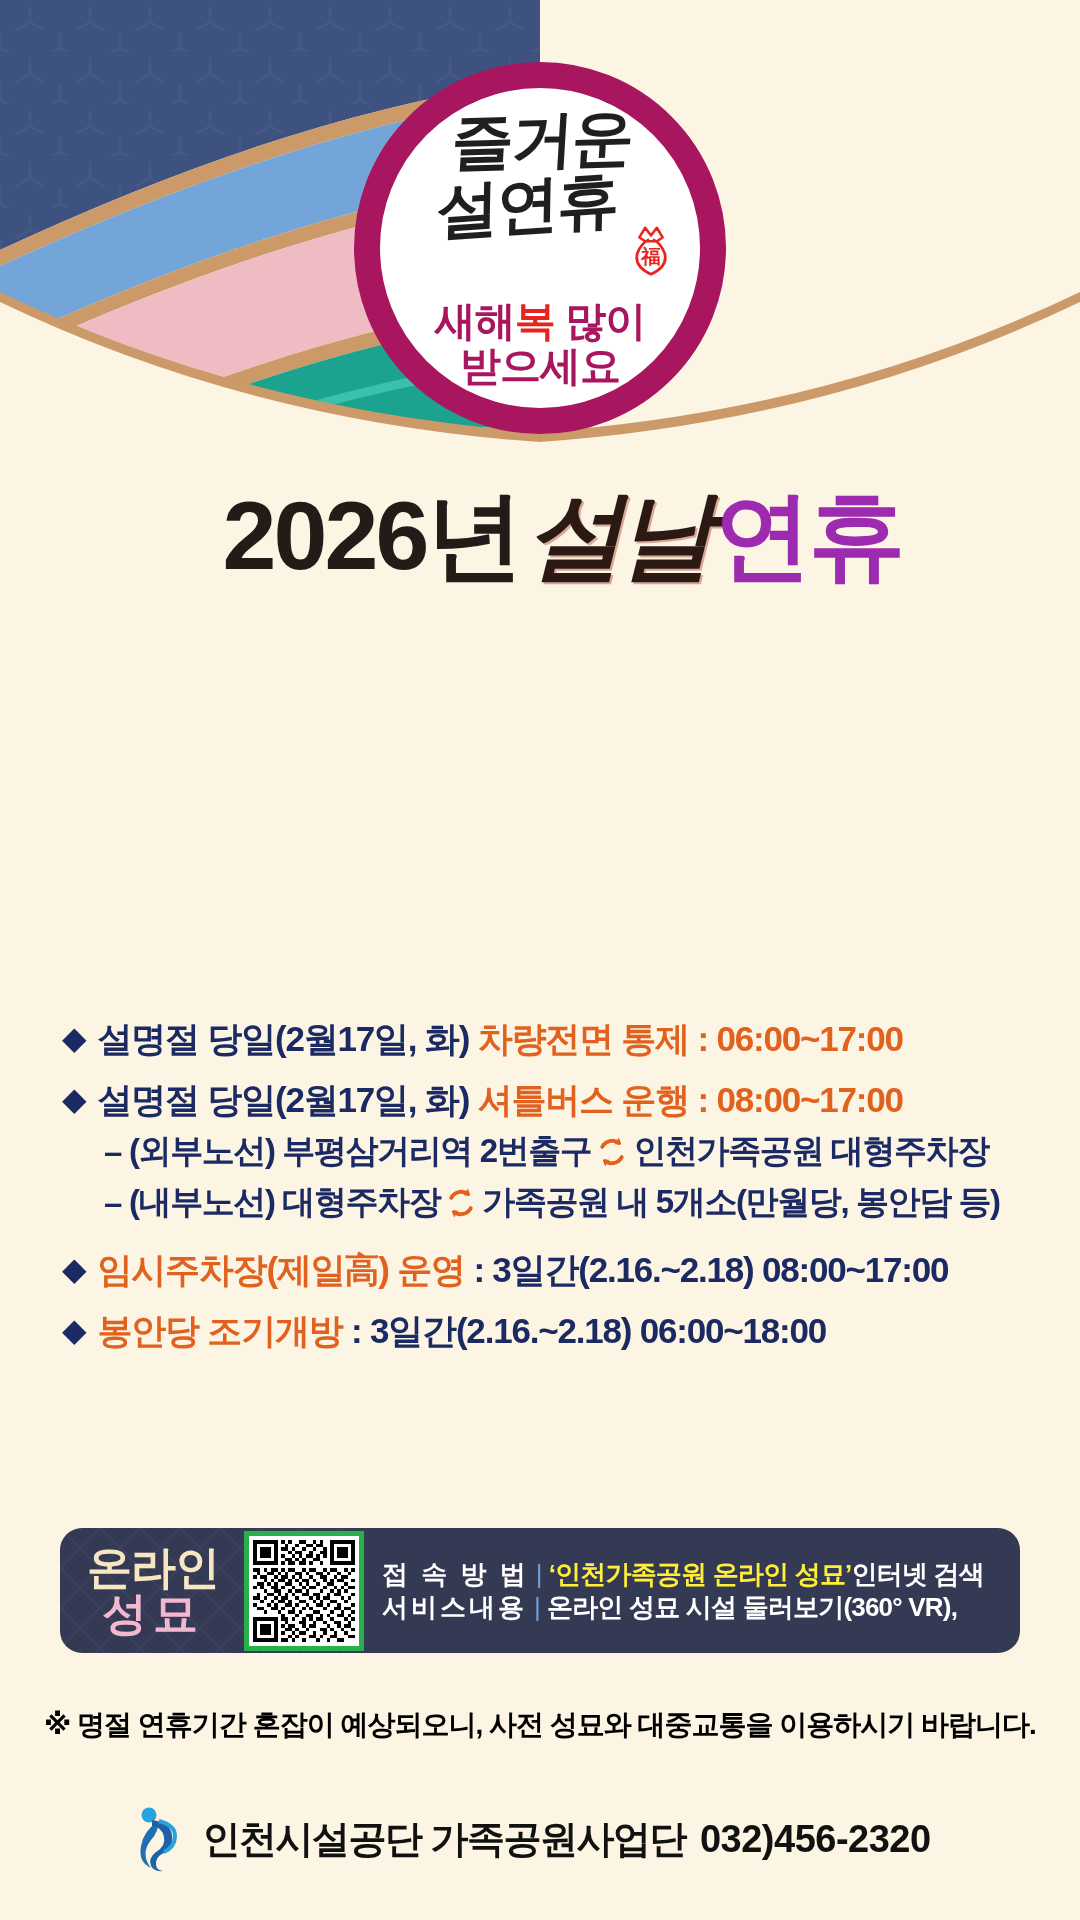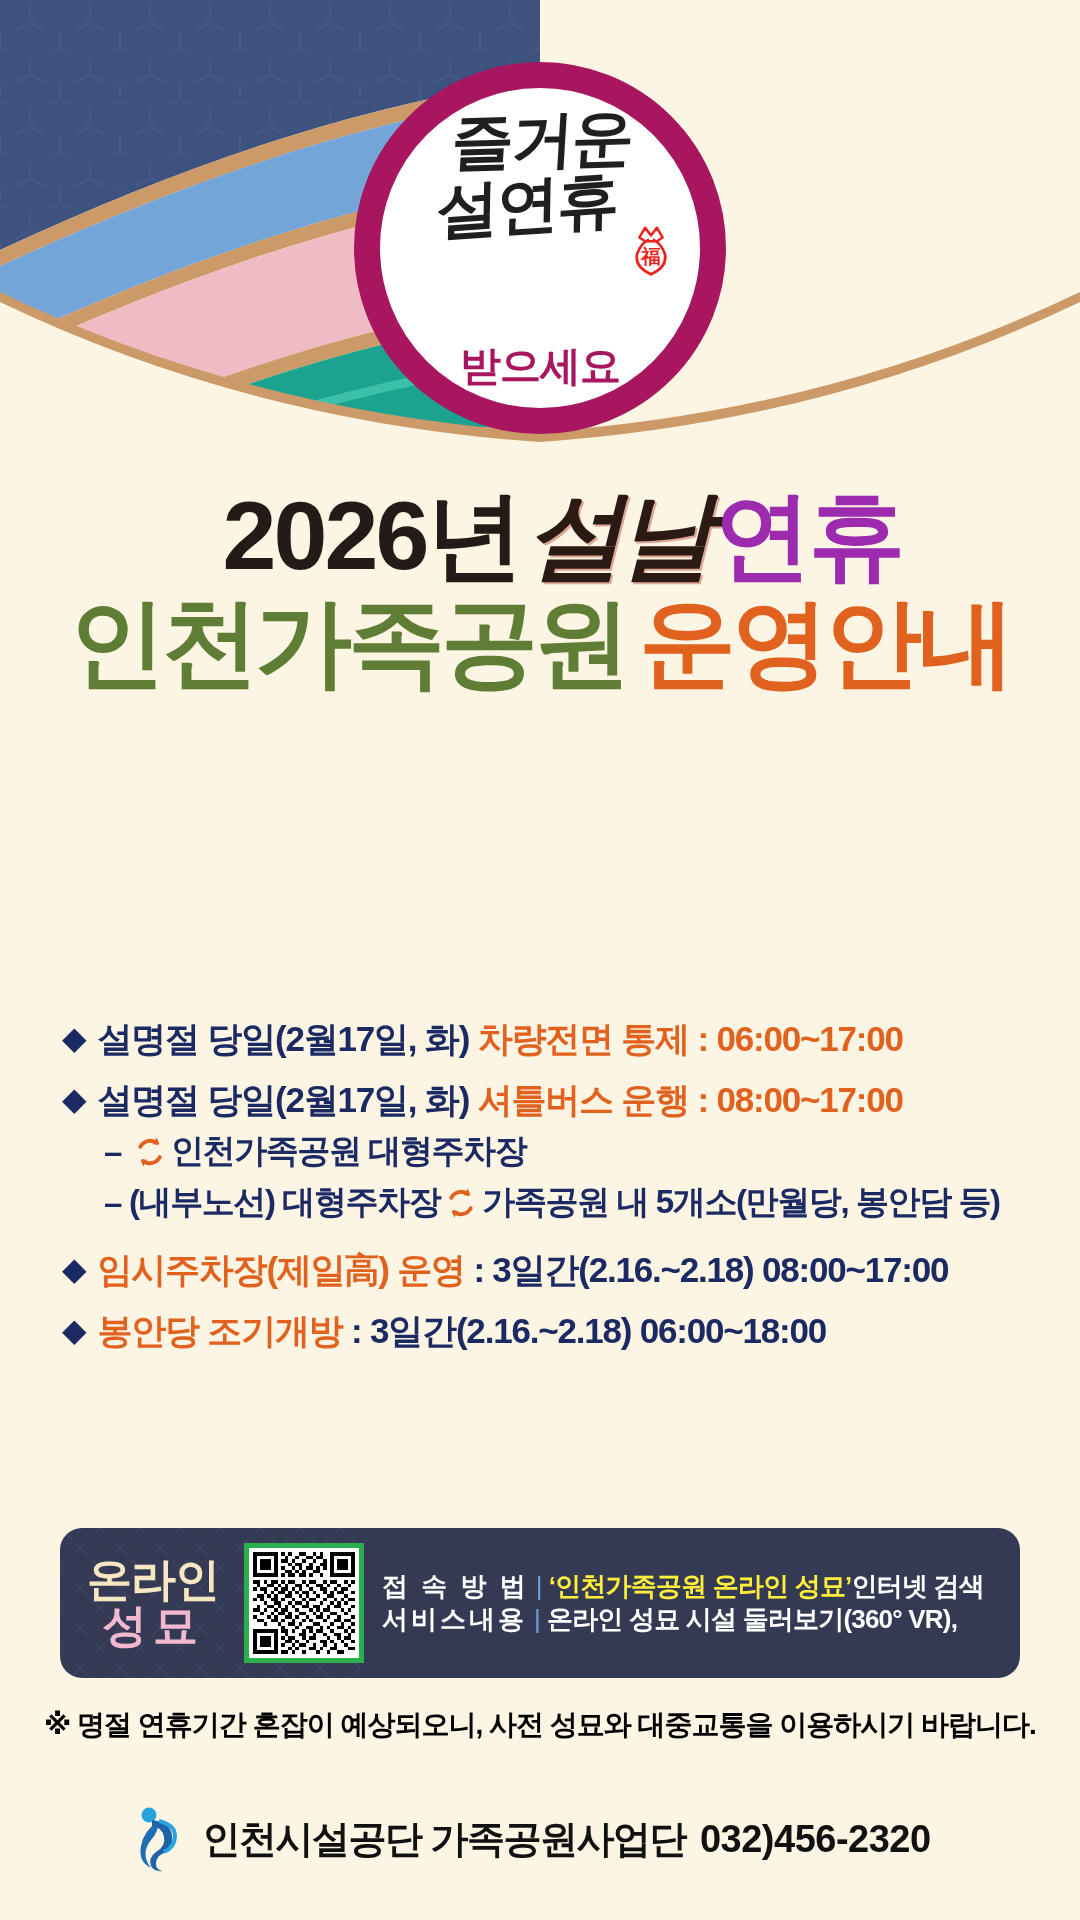--- a/index.html
+++ b/index.html
@@ -170,21 +170,21 @@
     vertical-align: middle;
     flex: 0 0 auto;
   }
 
   
   .online-panel {
     position: absolute;
     left: 60px;
     right: 60px;
     top: 1528px;
-    height: 150px;
+    height: 125px;
     background: #343a53;
     border-radius: 22px;
     display: flex;
     align-items: center;
     overflow: hidden;
     z-index: 4;
   }
   .panel-pattern {
     position: absolute;
     left: 0; top: 0; right: 0; bottom: 0;
@@ -329,31 +329,31 @@
       <div class="seal-brush">
         <span>즐거운</span>
         <span class="l2">설연휴</span>
       </div>
       <svg class="fu-stamp" viewBox="0 0 64 64" xmlns="http://www.w3.org/2000/svg">
         <path d="M20 18 L26 8 L32 16 L38 8 L44 18 L38 22 L26 22 Z" fill="none" stroke="#e8241e" stroke-width="2.6" stroke-linejoin="round"></path>
         <path d="M30 20 Q22 24 18 34 Q14 48 32 56 Q50 48 46 34 Q42 24 34 20" fill="none" stroke="#e8241e" stroke-width="2.8"></path>
         <text x="32" y="44" font-family="'DejaVu Serif',serif" font-size="20" font-weight="700" fill="#e8241e" text-anchor="middle">福</text>
       </svg>
       <div class="seal-greet">
+        <div>
+          <span>새해</span><span class="bok">복</span><span> 많이</span>
+        </div>
         <div>받으세요</div>
       </div>
     </div>
   </div>
 
   <div class="title-block">
     <div class="title-line1">
       <span class="t-year">2026년</span><span class="t-seollal">설날</span><span class="t-yeonhyu">연휴</span>
-    </div>
-    <div class="title-line2">
-      <span class="t-park">인천가족공원</span><span class="t-guide">운영안내</span>
     </div>
   </div>
 
   <div class="info-list">
 
     <div class="info-row">
       <span class="bullet-dia">◆</span>
       <span>
         <span class="navy">설명절 당일(2월17일, 화) </span><span class="hl-orange">차량전면 통제</span><span class="hl-orange"> : 06:00~17:00</span>
       </span>
@@ -361,20 +361,21 @@
 
     <div class="info-row tight">
       <span class="bullet-dia">◆</span>
       <span>
         <span class="navy">설명절 당일(2월17일, 화) </span><span class="hl-orange">셔틀버스 운행</span><span class="hl-orange"> : 08:00~17:00</span>
       </span>
     </div>
 
     <div class="sub-row">
       <span class="dash">–</span>
+      <span>(외부노선) 부평삼거리역 2번출구</span>
       <svg class="cycle-icon" viewBox="0 0 40 40" xmlns="http://www.w3.org/2000/svg">
         <path d="M20 6 A14 14 0 0 1 33 16 L27 16 L34 26 L40 16 L35.5 16" fill="none"></path>
         <path d="M8.5 14 A13 13 0 0 1 28 9.5" fill="none" stroke="#e1611e" stroke-width="4.5" stroke-linecap="round"></path>
         <path d="M31.5 26 A13 13 0 0 1 12 30.5" fill="none" stroke="#e1611e" stroke-width="4.5" stroke-linecap="round"></path>
         <path d="M28 3 L31 11 L23 11 Z" fill="#e1611e"></path>
         <path d="M12 37 L9 29 L17 29 Z" fill="#e1611e"></path>
       </svg>
       <span>인천가족공원 대형주차장</span>
     </div>
 

